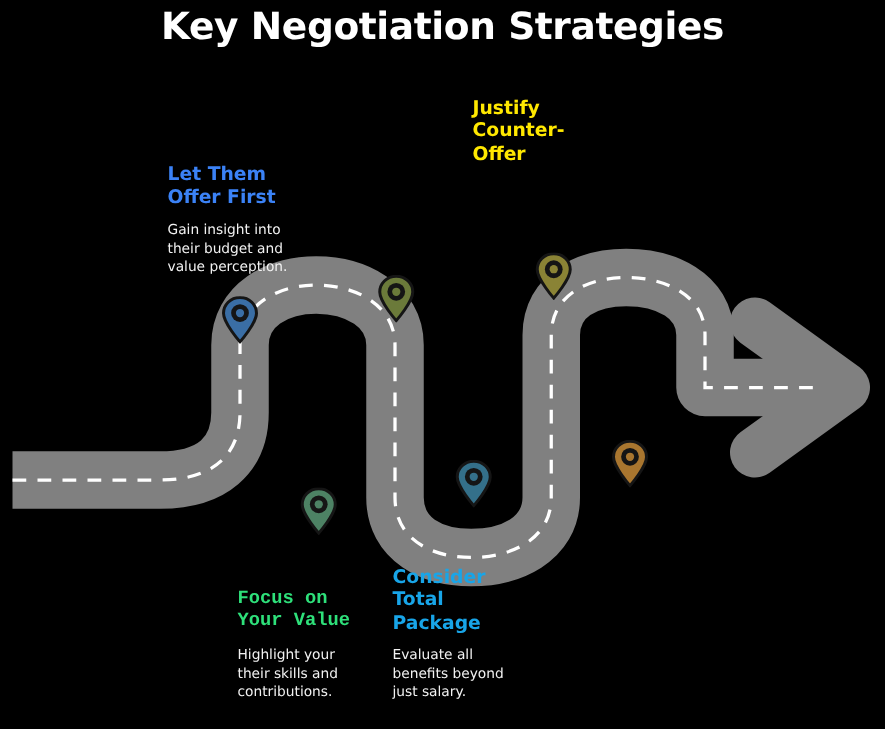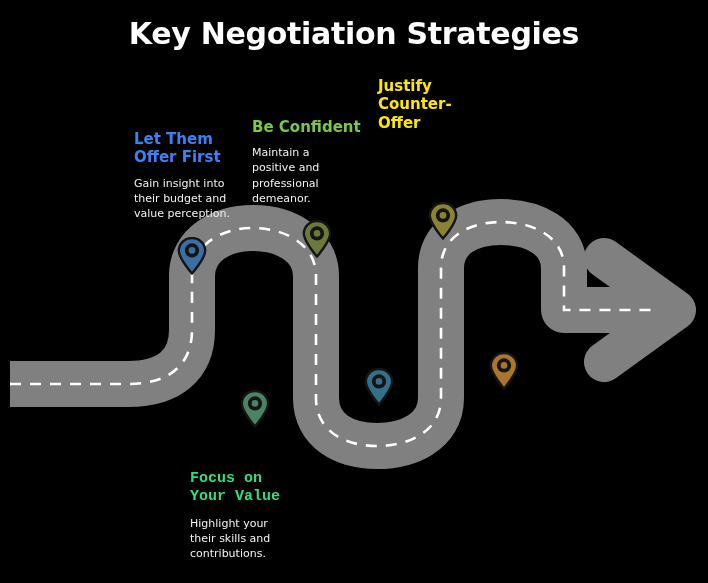--- a/index.html
+++ b/index.html
@@ -14,21 +14,21 @@
     height: 583px;
     background: #000000;
     overflow: hidden;
     font-family: "DejaVu Sans", sans-serif;
   }
 
   
   #page-title {
     position: absolute;
     left: 0;
-    top: 16px;
+    top: 4px;
     width: 708px;
     text-align: center;
     color: #ffffff;
     font-family: "DejaVu Sans", sans-serif;
     font-size: 30px;
     font-weight: bold;
     letter-spacing: -0.3px;
   }
 
   
@@ -155,37 +155,38 @@
   </svg>
 
   <div class="step" id="step-1">
     <div class="step-title" style="color: rgb(59, 130, 246);">Let Them
 Offer First</div>
     <div class="step-desc">Gain insight into
 their budget and
 value perception.</div>
   </div>
 
-  <div class="step" id="step-2">
-    <div class="step-title" style="color: rgb(122, 201, 67);">Be Confident</div>
-    <div class="step-desc">Maintain a
-positive and
-professional
-demeanor.</div>
-  </div>
 
   <div class="step" id="step-3">
     <div class="step-title" style="color: rgb(255, 232, 0);">Justify
 Counter-
 Offer</div>
   </div>
 
   <div class="step" id="step-4">
     <div class="step-title" style="color: rgb(46, 224, 122); font-family: Liberation Mono, monospace;">Focus on
 Your Value</div>
     <div class="step-desc">Highlight your
 their skills and
 contributions.</div>
   </div>
 
+  <div class="step" id="step-5">
+    <div class="step-title" style="color: rgb(24, 165, 232);">Consider
+Total
+Package</div>
+    <div class="step-desc">Evaluate all
+benefits beyond
+just salary.</div>
+  </div>
 
 
 </div>
 
 </body></html>

